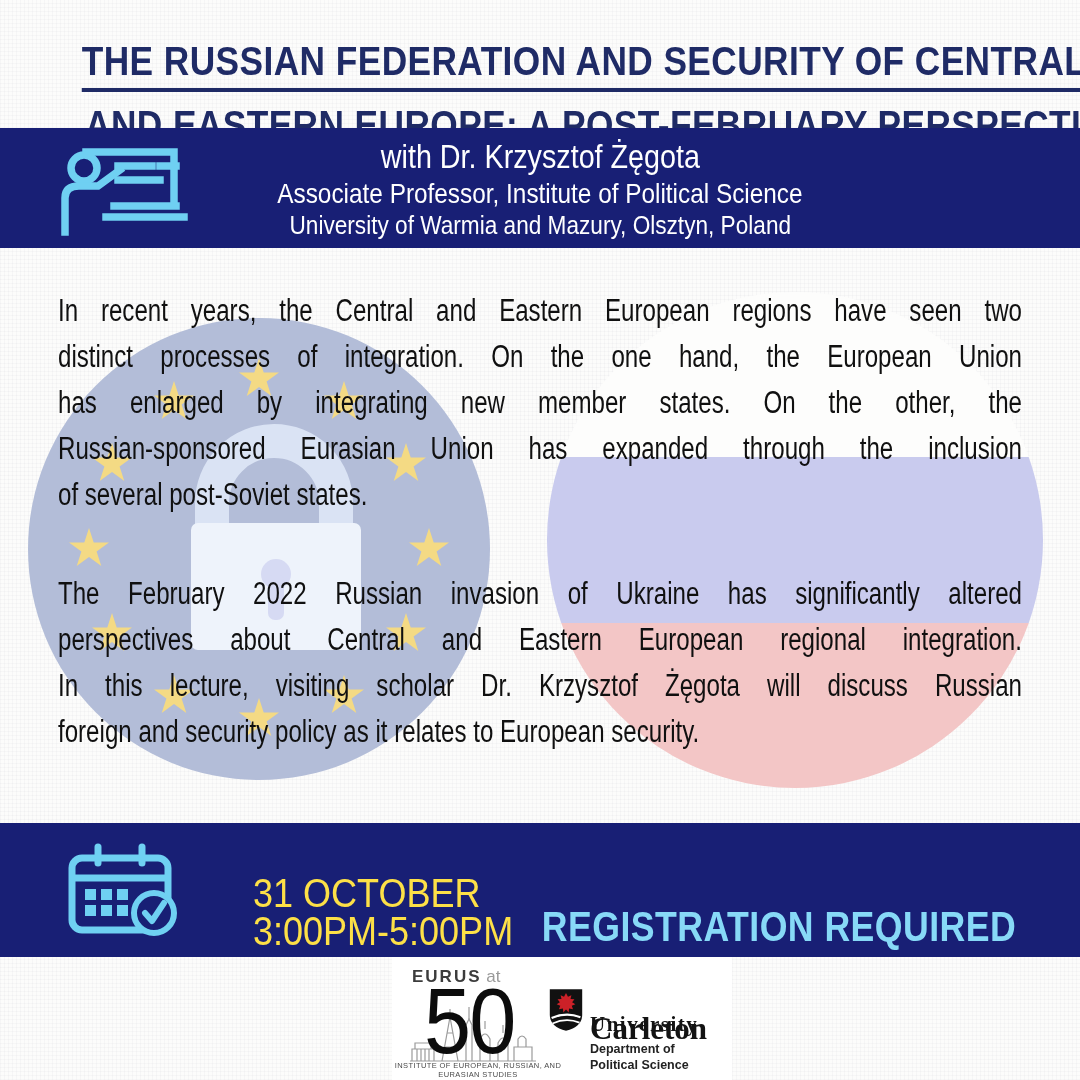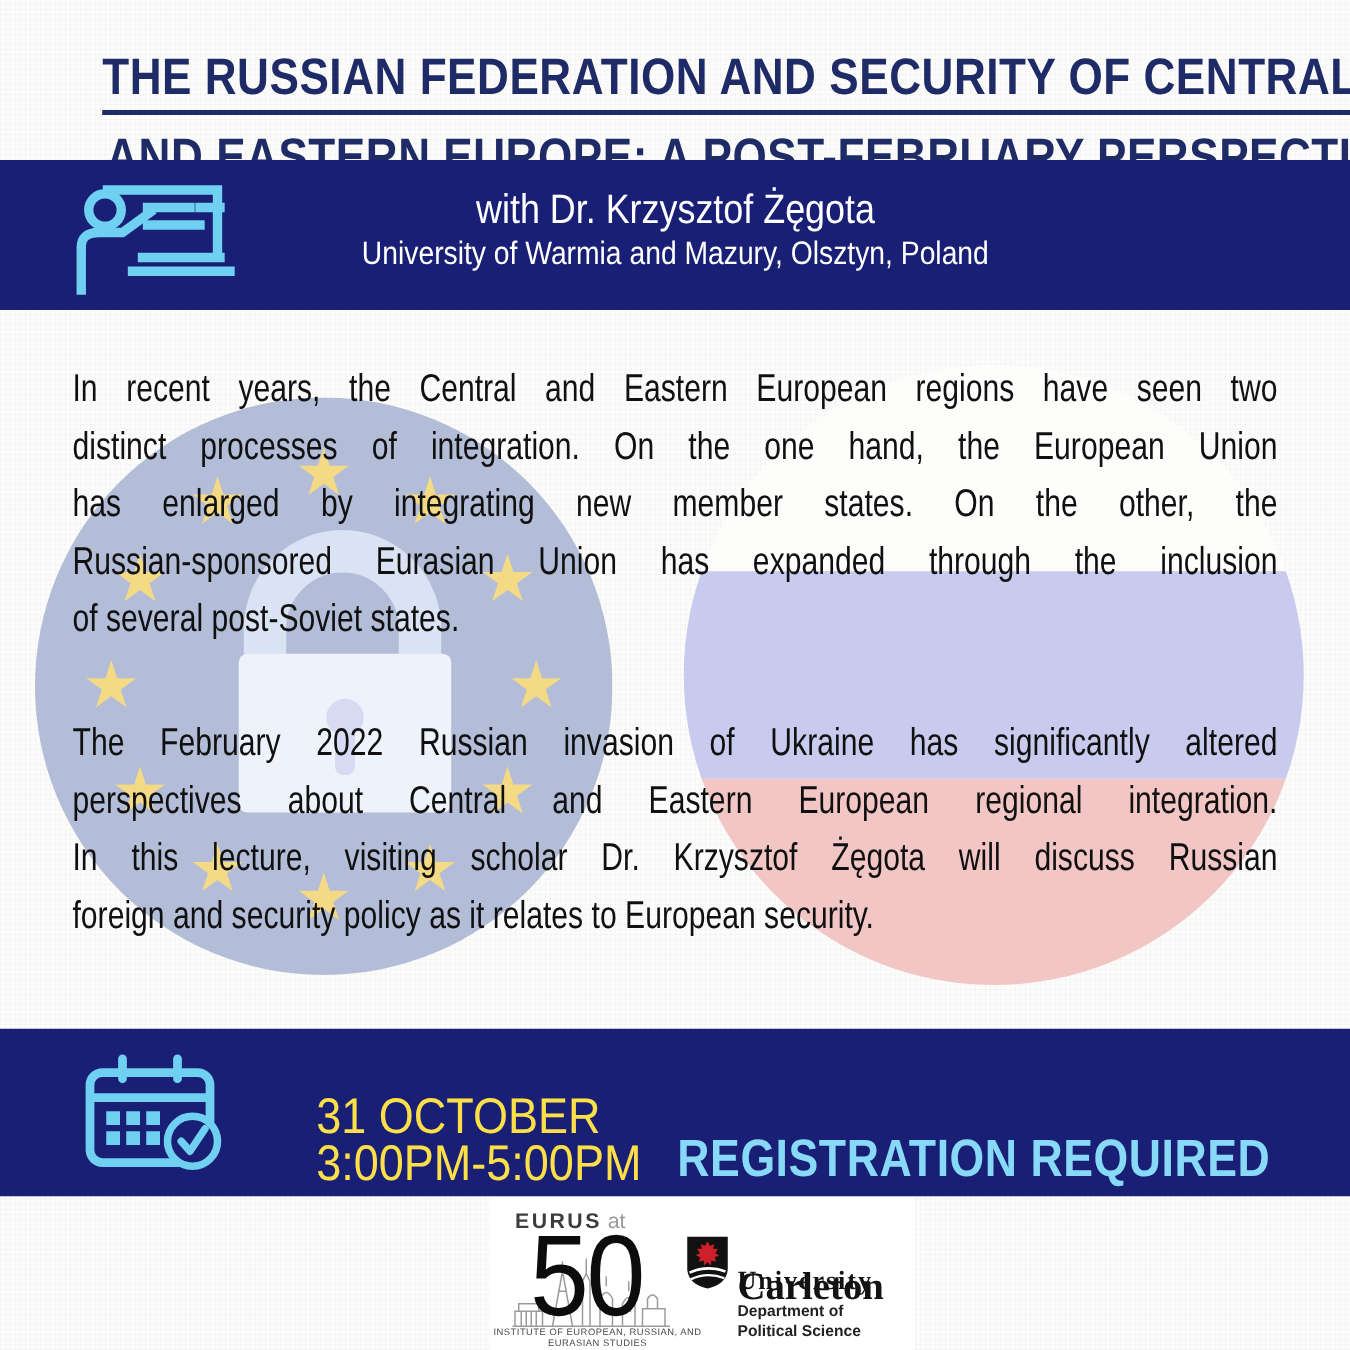--- a/index.html
+++ b/index.html
@@ -17,21 +17,21 @@
   .title-line + .title-line{margin-top:10px;}
   .title-text{
     display:inline-block;white-space:nowrap;
     font-weight:bold;font-size:41px;line-height:46px;letter-spacing:.5px;
     color:#1f2b66;border-bottom:4px solid #1f2b66;padding-bottom:4px;
     transform:scaleX(.86);transform-origin:center top;
   }
   
   .speaker-bar{position:absolute;top:128px;left:0;width:1080px;height:120px;background:#181f75;z-index:3;}
   .presenter-svg{position:absolute;left:56px;top:14px;}
-  .speaker-text{position:absolute;left:0;top:9px;width:100%;text-align:center;color:#fff;margin-top:10px;}
+  .speaker-text{position:absolute;left:0;top:9px;width:100%;text-align:center;color:#fff;}
   .sp1{font-size:33px;line-height:40px;}
   .sp2{font-size:28px;line-height:33px;}
   .sp3{font-size:26px;line-height:31px;}
   .cond{display:inline-block;white-space:nowrap;transform:scaleX(.87);transform-origin:center top;}
   
   .wm{position:absolute;z-index:0;}
   .wm-eu{left:28px;top:318px;}
   .wm-ru{left:545px;top:290px;}
   
   .body-text{position:absolute;left:58px;top:288px;width:964px;z-index:1;}
@@ -124,20 +124,21 @@
         <path d="M104,24 H120"></path>
         <path d="M62,38 H104"></path>
         <path d="M58,64 H120"></path>
         <path d="M50,75 H128"></path>
         <circle cx="28" cy="26" r="13"></circle>
         <path d="M9,90 V56 Q9,44 23,44 H42 L64,28"></path>
       </g>
     </svg>
     <div class="speaker-text">
       <div class="sp1"><span class="cond">with Dr. Krzysztof Żęgota</span></div>
+      <div class="sp2"><span class="cond">Associate Professor, Institute of Political Science</span></div>
       <div class="sp3"><span class="cond">University of Warmia and Mazury, Olsztyn, Poland</span></div>
     </div>
   </div>
 
   <div class="body-text">
     <div class="condense-block">
       <div class="para1">
         <div class="body-line">In recent years, the Central and Eastern European regions have seen two</div>
         <div class="body-line">distinct processes of integration. On the one hand, the European Union</div>
         <div class="body-line">has enlarged by integrating new member states. On the other, the</div>

